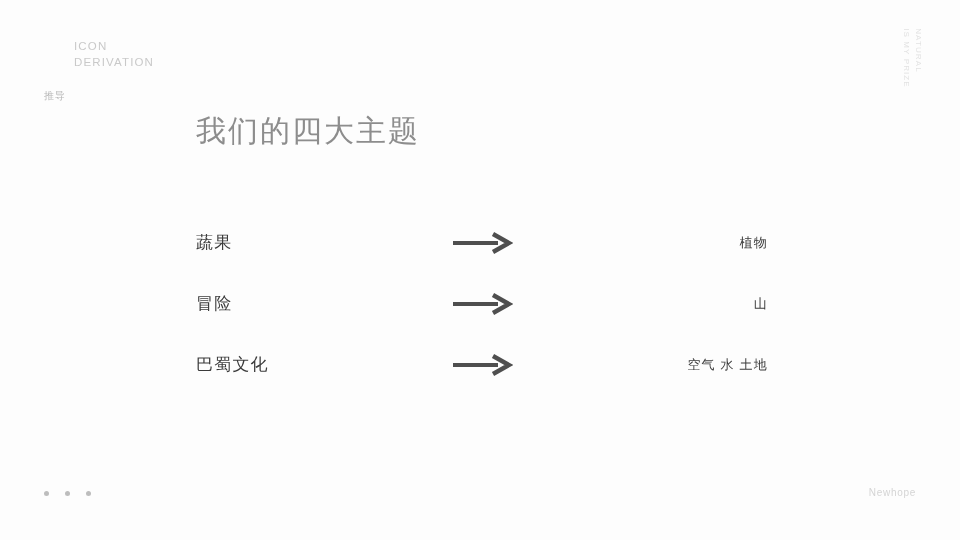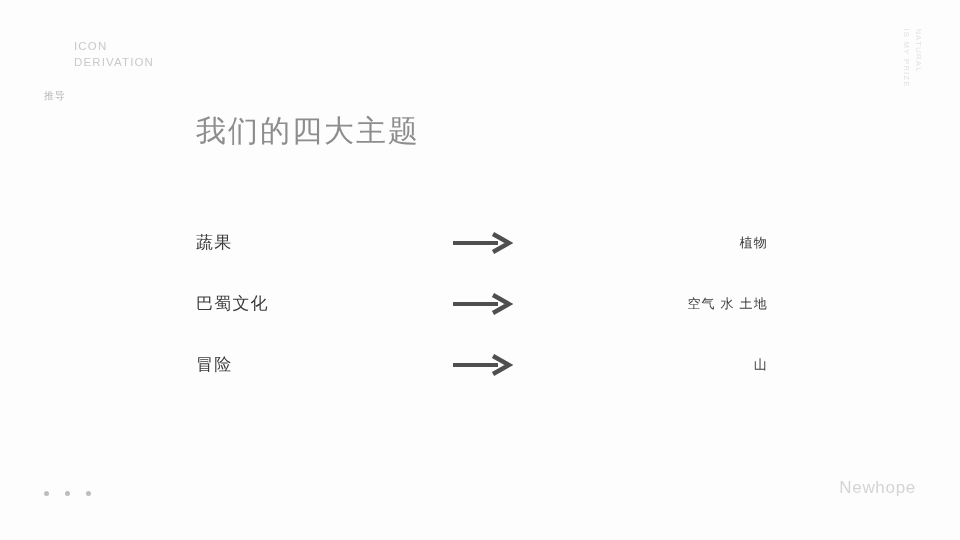--- a/index.html
+++ b/index.html
@@ -143,21 +143,21 @@
     width: 5px;
     height: 5px;
     border-radius: 50%;
     background: #bdbdbd;
   }
 
   .brand {
     position: absolute;
     right: 44px;
     bottom: 42px;
-    font-size: 17px;
+    font-size: 10px;
     letter-spacing: 0.7px;
     color: #d4d4d4;
     white-space: nowrap;
     user-select: none;
   }
 </style>
 </head>
 <body>
 
 <div class="slide">
@@ -186,41 +186,41 @@
       <span class="row-arrow">
         <svg width="62" height="22" viewBox="0 0 62 22" xmlns="http://www.w3.org/2000/svg" aria-hidden="true">
           <path d="M2 11 L47 11" stroke="#4f4f4f" stroke-width="4.2" stroke-linecap="butt" fill="none"></path>
           <path d="M42 2 L58 11 L42 20" stroke="#4f4f4f" stroke-width="4.4" stroke-linecap="butt" stroke-linejoin="miter" fill="none"></path>
         </svg>
       </span>
       <div class="row-target">植物</div>
     </div>
 
     <div class="row">
+      <div class="row-source">冒险</div>
+      <span class="row-arrow">
+        <svg width="62" height="22" viewBox="0 0 62 22" xmlns="http://www.w3.org/2000/svg" aria-hidden="true">
+          <path d="M2 11 L47 11" stroke="#4f4f4f" stroke-width="4.2" stroke-linecap="butt" fill="none"></path>
+          <path d="M42 2 L58 11 L42 20" stroke="#4f4f4f" stroke-width="4.4" stroke-linecap="butt" stroke-linejoin="miter" fill="none"></path>
+        </svg>
+      </span>
+      <div class="row-target">山</div>
+    </div>
+
+    <div class="row">
       <div class="row-source">巴蜀文化</div>
       <span class="row-arrow">
         <svg width="62" height="22" viewBox="0 0 62 22" xmlns="http://www.w3.org/2000/svg" aria-hidden="true">
           <path d="M2 11 L47 11" stroke="#4f4f4f" stroke-width="4.2" stroke-linecap="butt" fill="none"></path>
           <path d="M42 2 L58 11 L42 20" stroke="#4f4f4f" stroke-width="4.4" stroke-linecap="butt" stroke-linejoin="miter" fill="none"></path>
         </svg>
       </span>
       <div class="row-target">空气 水 土地</div>
     </div>
 
-    <div class="row">
-      <div class="row-source">冒险</div>
-      <span class="row-arrow">
-        <svg width="62" height="22" viewBox="0 0 62 22" xmlns="http://www.w3.org/2000/svg" aria-hidden="true">
-          <path d="M2 11 L47 11" stroke="#4f4f4f" stroke-width="4.2" stroke-linecap="butt" fill="none"></path>
-          <path d="M42 2 L58 11 L42 20" stroke="#4f4f4f" stroke-width="4.4" stroke-linecap="butt" stroke-linejoin="miter" fill="none"></path>
-        </svg>
-      </span>
-      <div class="row-target">山</div>
-    </div>
-
 
   </div>
 
   <div class="dots">
     <span class="dot"></span>
     <span class="dot"></span>
     <span class="dot"></span>
   </div>
 
   <div class="brand">Newhope</div>

